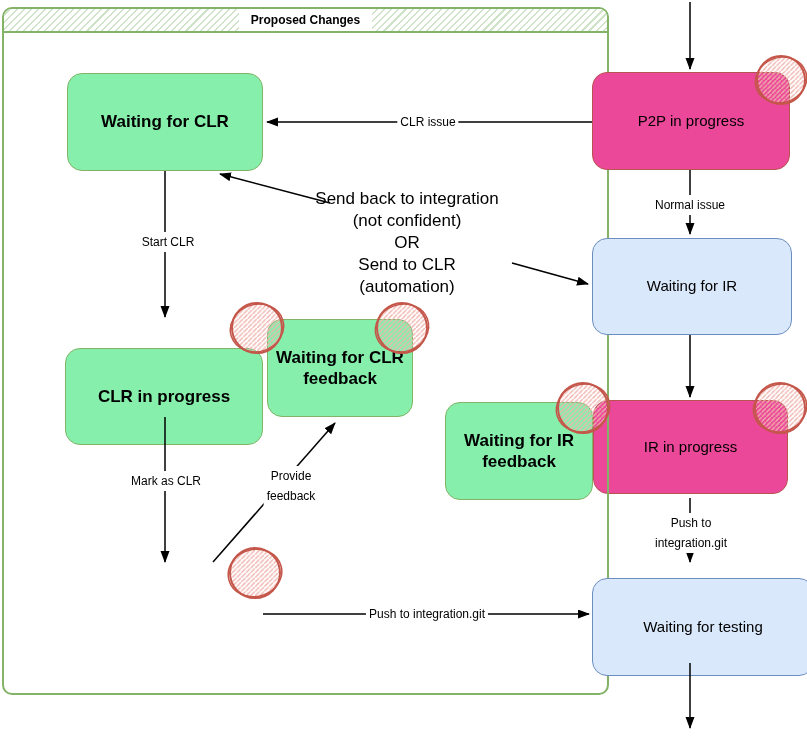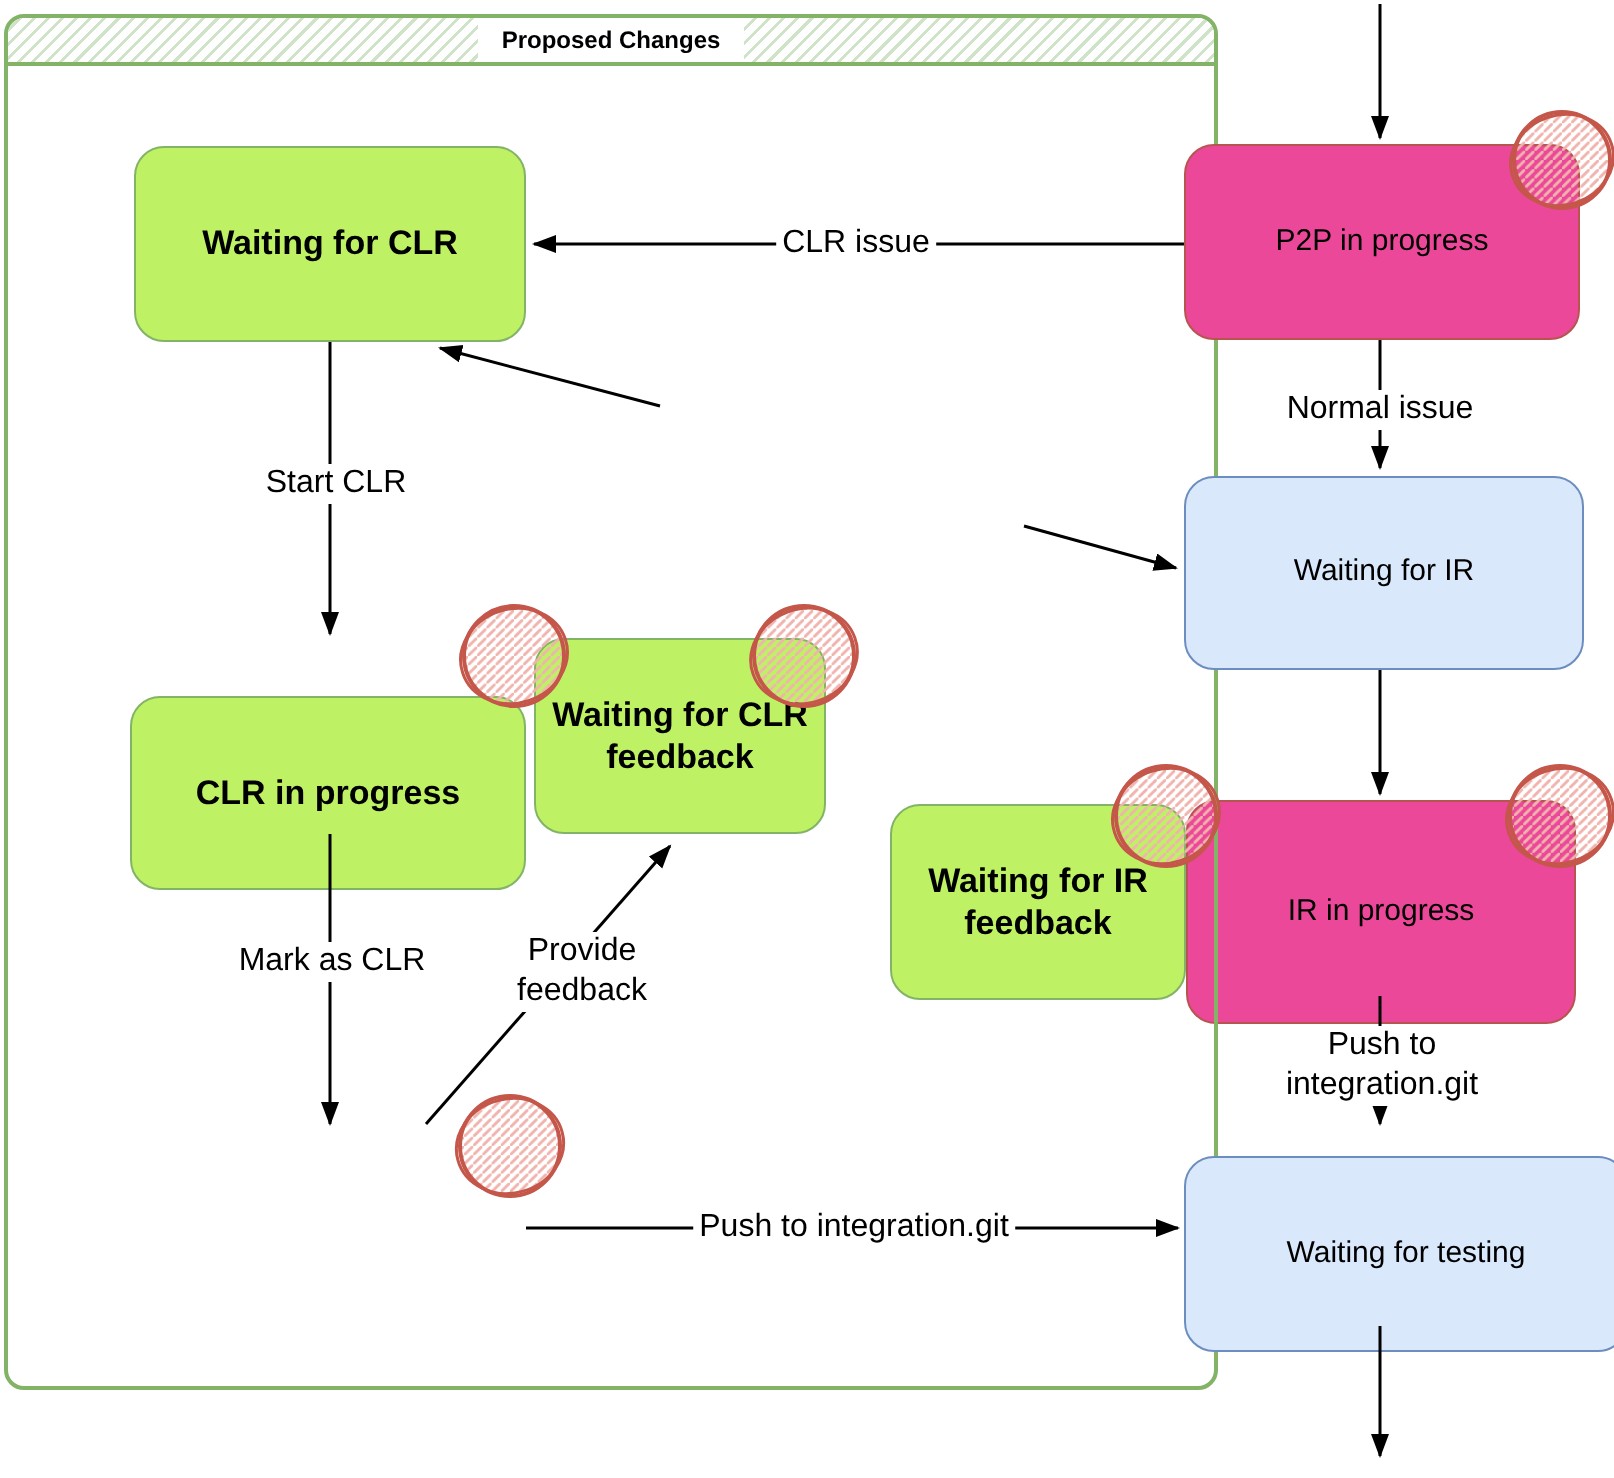--- a/index.html
+++ b/index.html
@@ -53,54 +53,54 @@
     border-radius: 15px;
     display: flex;
     align-items: center;
     justify-content: center;
     text-align: center;
     white-space: pre-line;
     z-index: 2;
     line-height: 1.25;
   }
   .node.under { z-index: 0; }
-  .node.green { background: #bef264; border: 1.5px solid #82b366; font-weight: bold; font-size: 17px; }
+  .node.green { background: #86efac; border: 1.5px solid #82b366; font-weight: bold; font-size: 17px; }
   .node.red   { background: #ec4899; border: 1.5px solid #b85450; font-size: 15px; }
   .node.blue  { background: #dae8fc; border: 1.5px solid #6c8ebf; font-size: 15px; }
 
   
   #overlay {
     position: absolute;
     left: 0; top: 0;
     z-index: 3;
     pointer-events: none;
   }
 
   
   .edge-label {
     position: absolute;
     transform: translate(-50%, -50%);
     background: #ffffff;
-    font-size: 16px;
+    font-size: 12px;
     line-height: 20px;
     padding: 0 3px;
     white-space: pre-line;
     text-align: center;
     z-index: 4;
   }
   .edge-label.note { font-size: 17px; line-height: 22px; background: transparent; }
 </style>
 </head>
 <body>
 
 <div id="canvas">
 
   <div class="node green under" style="left:445px; top:402px; width:148px; height:98px;">Waiting for IR
 feedback</div>
-  <div class="node red under" style="left:593px; top:400px; width:195px; height:112px;">IR in progress</div>
+  <div class="node red under" style="left:593px; top:400px; width:195px; height:94px;">IR in progress</div>
 
   <div class="group-container">
     <div class="group-titlebar">
       <span class="group-title">Proposed Changes</span>
     </div>
   </div>
 
   <div class="node green" style="left:67px; top:73px; width:196px; height:98px;">Waiting for CLR</div>
   <div class="node green" style="left:65px; top:320px; width:198px; height:97px;margin-top:28px;">CLR in progress</div>
   <div class="node green" style="left:267px; top:319px; width:146px; height:98px;">Waiting for CLR
@@ -163,14 +163,19 @@
   </svg>
 
   <div class="edge-label" style="left:428px; top:122px;">CLR issue</div>
   <div class="edge-label" style="left:168px; top:242px;">Start CLR</div>
   <div class="edge-label" style="left:166px; top:481px;">Mark as CLR</div>
   <div class="edge-label" style="left:427px; top:614px;">Push to integration.git</div>
   <div class="edge-label" style="left:291px; top:486px;">Provide
 feedback</div>
   <div class="edge-label" style="left:690px; top:205px;">Normal issue</div>
   <div class="edge-label" style="left:691px; top:533px;">Push to integration.git</div>
+  <div class="edge-label note" style="left:407px; top:243px;">Send back to integration
+(not confident)
+OR
+Send to CLR
+(automation)</div>
 
 </div>
 
 </body></html>

